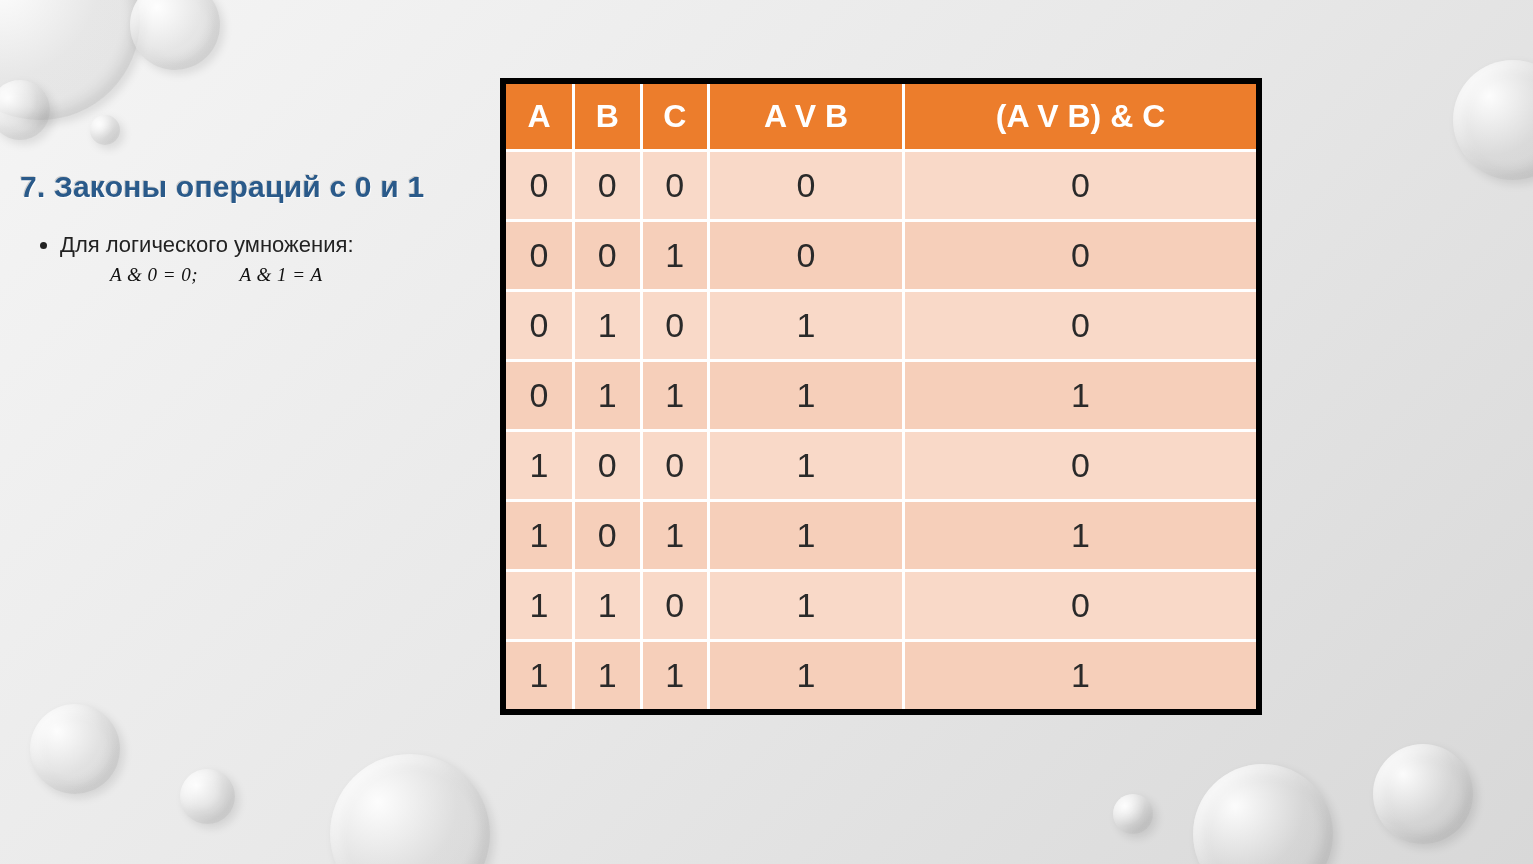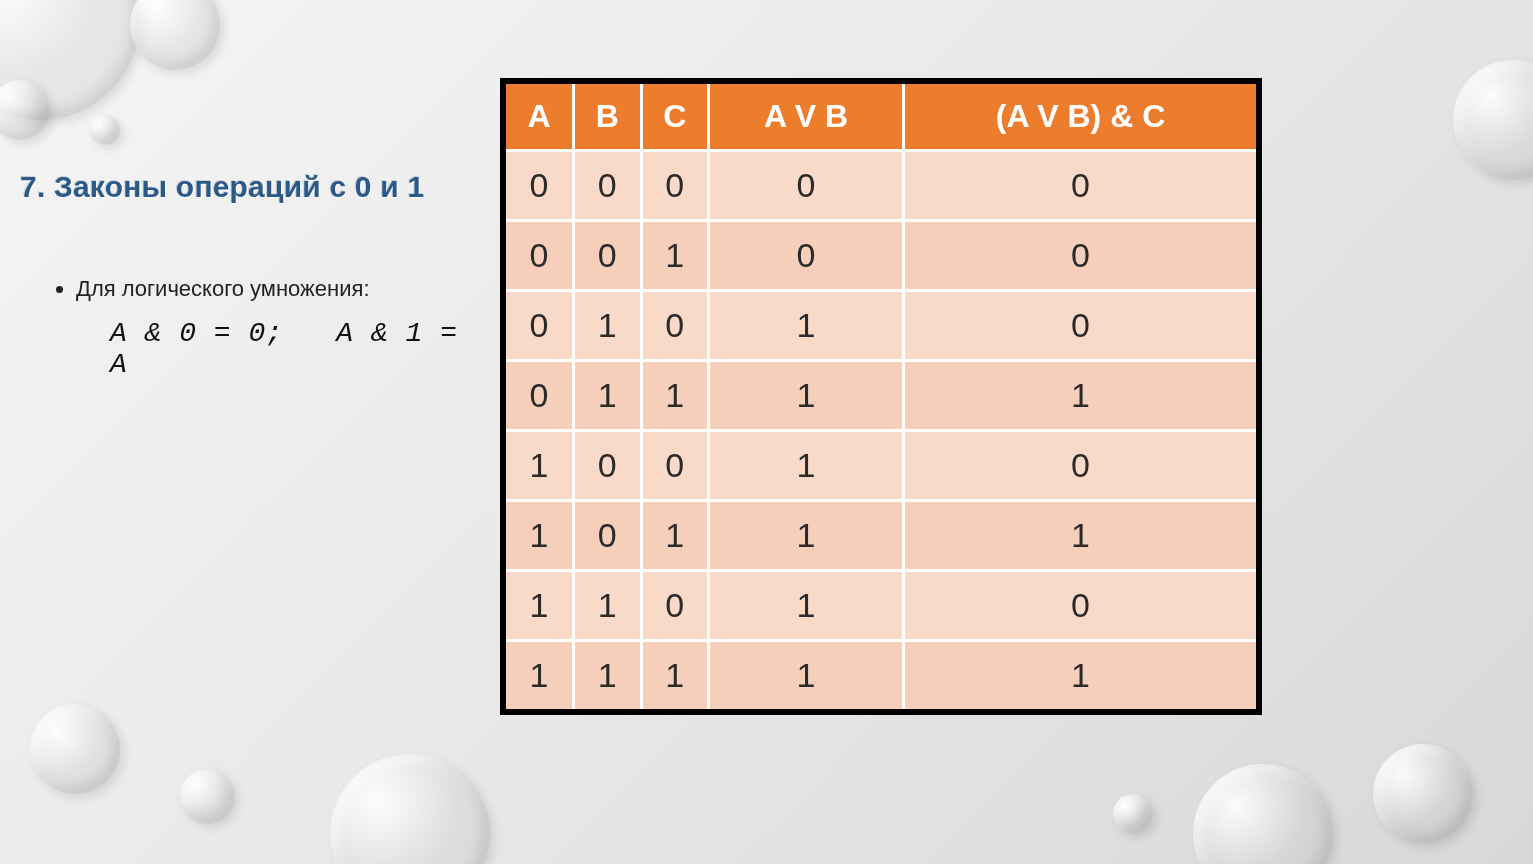--- a/index.html
+++ b/index.html
@@ -27,37 +27,37 @@
     position: absolute;
     left: 20px;
     top: 170px;
     width: 470px;
   }
   .heading {
     font-size: 30px;
     font-weight: 700;
     color: #2a5a8a;
     text-shadow: 1px 1px 0 rgba(255,255,255,0.8), -1px -1px 0 rgba(0,0,0,0.15);
-    margin-bottom: 72px;
+    margin-bottom: 28px;
     letter-spacing: 0.2px;
   }
   ul.rules {
     list-style: disc;
     padding-left: 40px;
-    margin: 16px;
+    margin: 0;
   }
   ul.rules li {
     font-size: 22px;
     color: #222;
     margin-bottom: 6px;
   }
   .formula {
-    font-family: Liberation Mono, monospace;
+    font-family: Liberation Serif, serif;
     font-style: italic;
-    font-size: 28px;
+    font-size: 19px;
     color: #111;
     margin: 2px 0 22px 90px;
     letter-spacing: 0.5px;
   }
   .formula .sep { margin: 0 18px; }
 
   .table-wrap {
     position: absolute;
     left: 500px;
     top: 78px;

